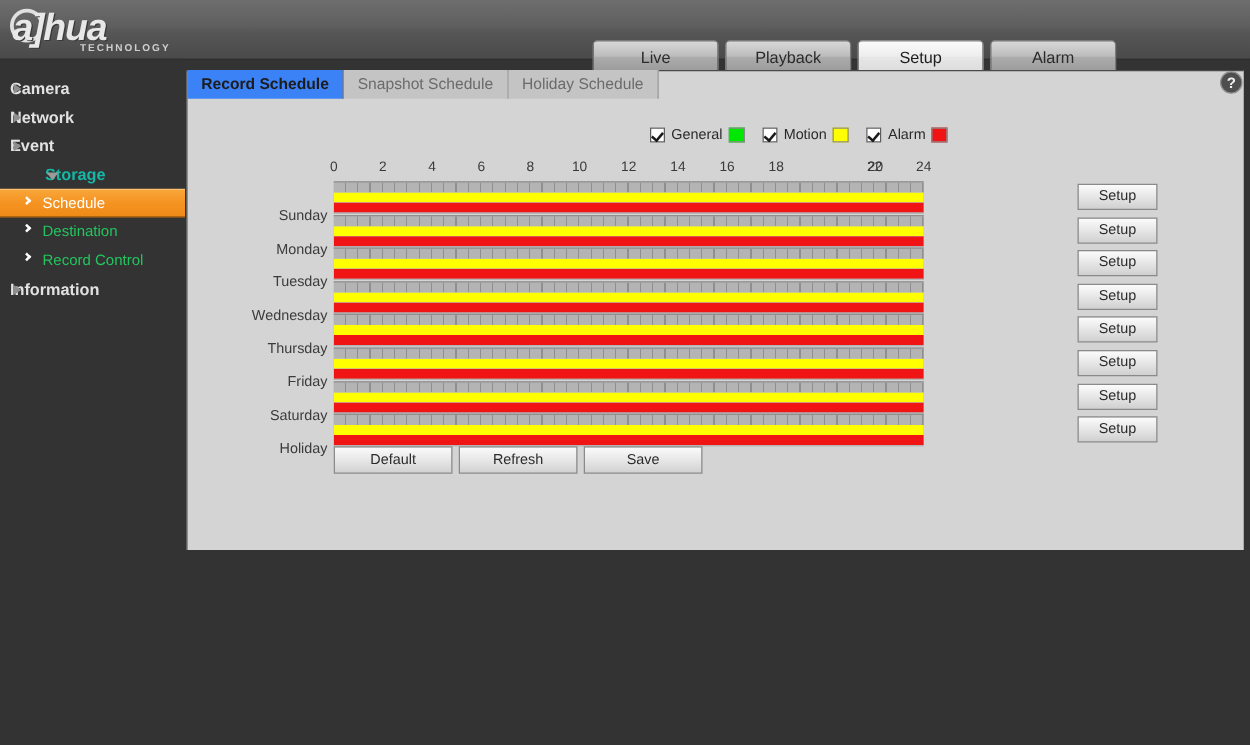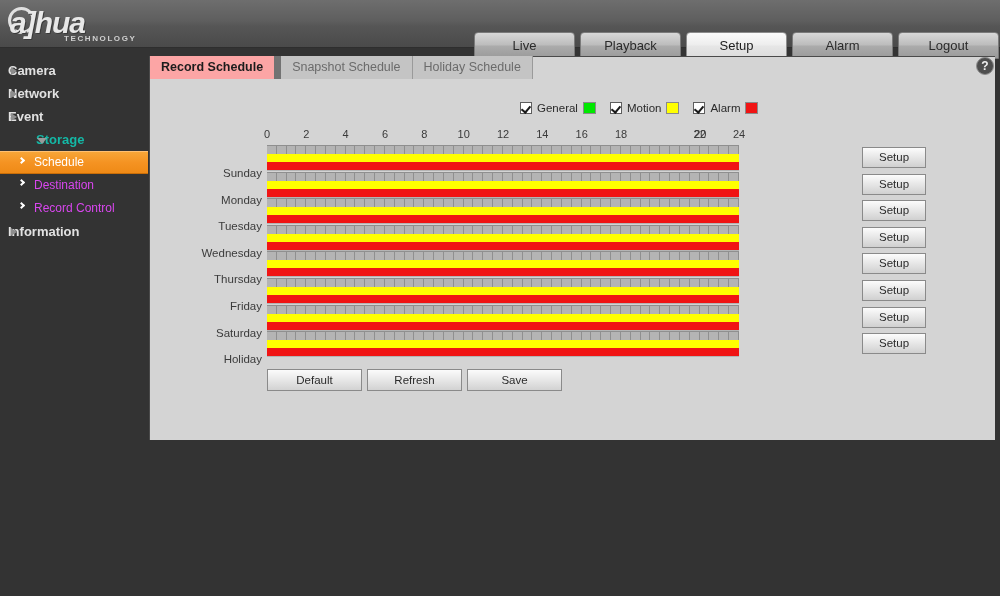--- a/index.html
+++ b/index.html
@@ -61,21 +61,21 @@
     position: absolute; left: 11px; top: 8px; width: 0; height: 0;
     border-left: 6px solid #8e8e8e; border-top: 4px solid transparent; border-bottom: 4px solid transparent;
   }
   .nav-top.open { color: #14b8a6; margin-left: 28px; }
   .nav-top.open .tri {
     border-left: 5px solid transparent; border-right: 5px solid transparent;
     border-top: 6px solid #9a9a9a; border-bottom: none; left: 9px; top: 10px;
   }
   .nav-sub {
     position: relative; height: 23px; line-height: 23px;
-    font-size: 12px; color: #d946ef; padding-left: 34px; cursor: pointer;
+    font-size: 12px; color: #22c55e; padding-left: 34px; cursor: pointer;
   }
   .nav-sub .chev {
     position: absolute; left: 19px; top: 6px; width: 5px; height: 5px;
     border-right: 2px solid #ffffff; border-top: 2px solid #ffffff;
     transform: rotate(45deg);
   }
   .nav-sub.sel {
     background: linear-gradient(to bottom, #f7a638 0%, #f59322 50%, #ef8a16 100%);
     color: #ffffff;
     border-top: 1px solid #ffc072;
@@ -93,22 +93,22 @@
   }
   #tabbar { position: absolute; left: 0px; top: -1px; height: 23px; display: flex; }
   .ctab {
     height: 23px; line-height: 22px; padding: 0 11px;
     font-size: 12.5px; color: #6b6b6b;
     background: #c4c4c4;
     border-right: 1px solid #9a9a9a;
     cursor: pointer;
   }
   .ctab.active {
-    background: #fca5a5; color: #1c1c1c; font-weight: bold;
-    border-right: 7px solid #737373;
+    background: #3b82f6; color: #1c1c1c; font-weight: bold;
+    border-right: 1px solid #737373;
   }
 
   #helpicon {
     position: absolute; left: 826px; top: 0px; width: 20px; height: 20px;
     cursor: pointer;
   }
   #helpicon .circ {
     width: 18px; height: 18px; border-radius: 50%;
     background: #4e4e4e; border: 1px solid #8d8d8d;
     color: #f0f0f0; font-size: 12px; font-weight: bold;
@@ -167,21 +167,21 @@
   .setupbtn {
     position: absolute; left: 595px; width: 64px; height: 21px;
     line-height: 19px; text-align: center;
     font-size: 11.5px; color: #2b2b2b;
     background: linear-gradient(to bottom, #fcfcfc 0%, #e6e6e6 50%, #d0d0d0 100%);
     border: 1px solid #8a8a8a;
     cursor: pointer;
   }
 
   
-  #actions { position: absolute; left: 117px; top: 312px; display: flex; gap: 5px; }
+  #actions { position: absolute; left: 117px; top: 300px; display: flex; gap: 5px; }
   .actbtn {
     width: 95px; height: 22px; line-height: 20px; text-align: center;
     font-size: 11.5px; color: #2b2b2b;
     background: linear-gradient(to bottom, #fbfbfb 0%, #e7e7e7 50%, #d2d2d2 100%);
     border: 1px solid #8a8a8a;
     cursor: pointer;
   }
 </style>
 </head>
 <body>
@@ -190,21 +190,20 @@
   <div id="logo">
     <div class="ring"></div>
     <div class="mark">a]hua</div>
     <div class="sub">TECHNOLOGY</div>
   </div>
   <div id="topnav">
       <div class="topbtn">Live</div>
       <div class="topbtn">Playback</div>
       <div class="topbtn active">Setup</div>
       <div class="topbtn">Alarm</div>
-      <div class="topbtn">Logout</div>
     </div>
 </div>
 
 <div id="sidebar">
     <div class="nav-top"><span class="tri"></span><span>Camera</span></div>
     <div class="nav-top"><span class="tri"></span><span>Network</span></div>
     <div class="nav-top"><span class="tri"></span><span>Event</span></div>
     <div class="nav-top open"><span class="tri"></span><span>Storage</span></div>
     <div class="nav-sub sel"><span class="chev"></span><span>Schedule</span></div>
     <div class="nav-sub"><span class="chev"></span><span>Destination</span></div>

